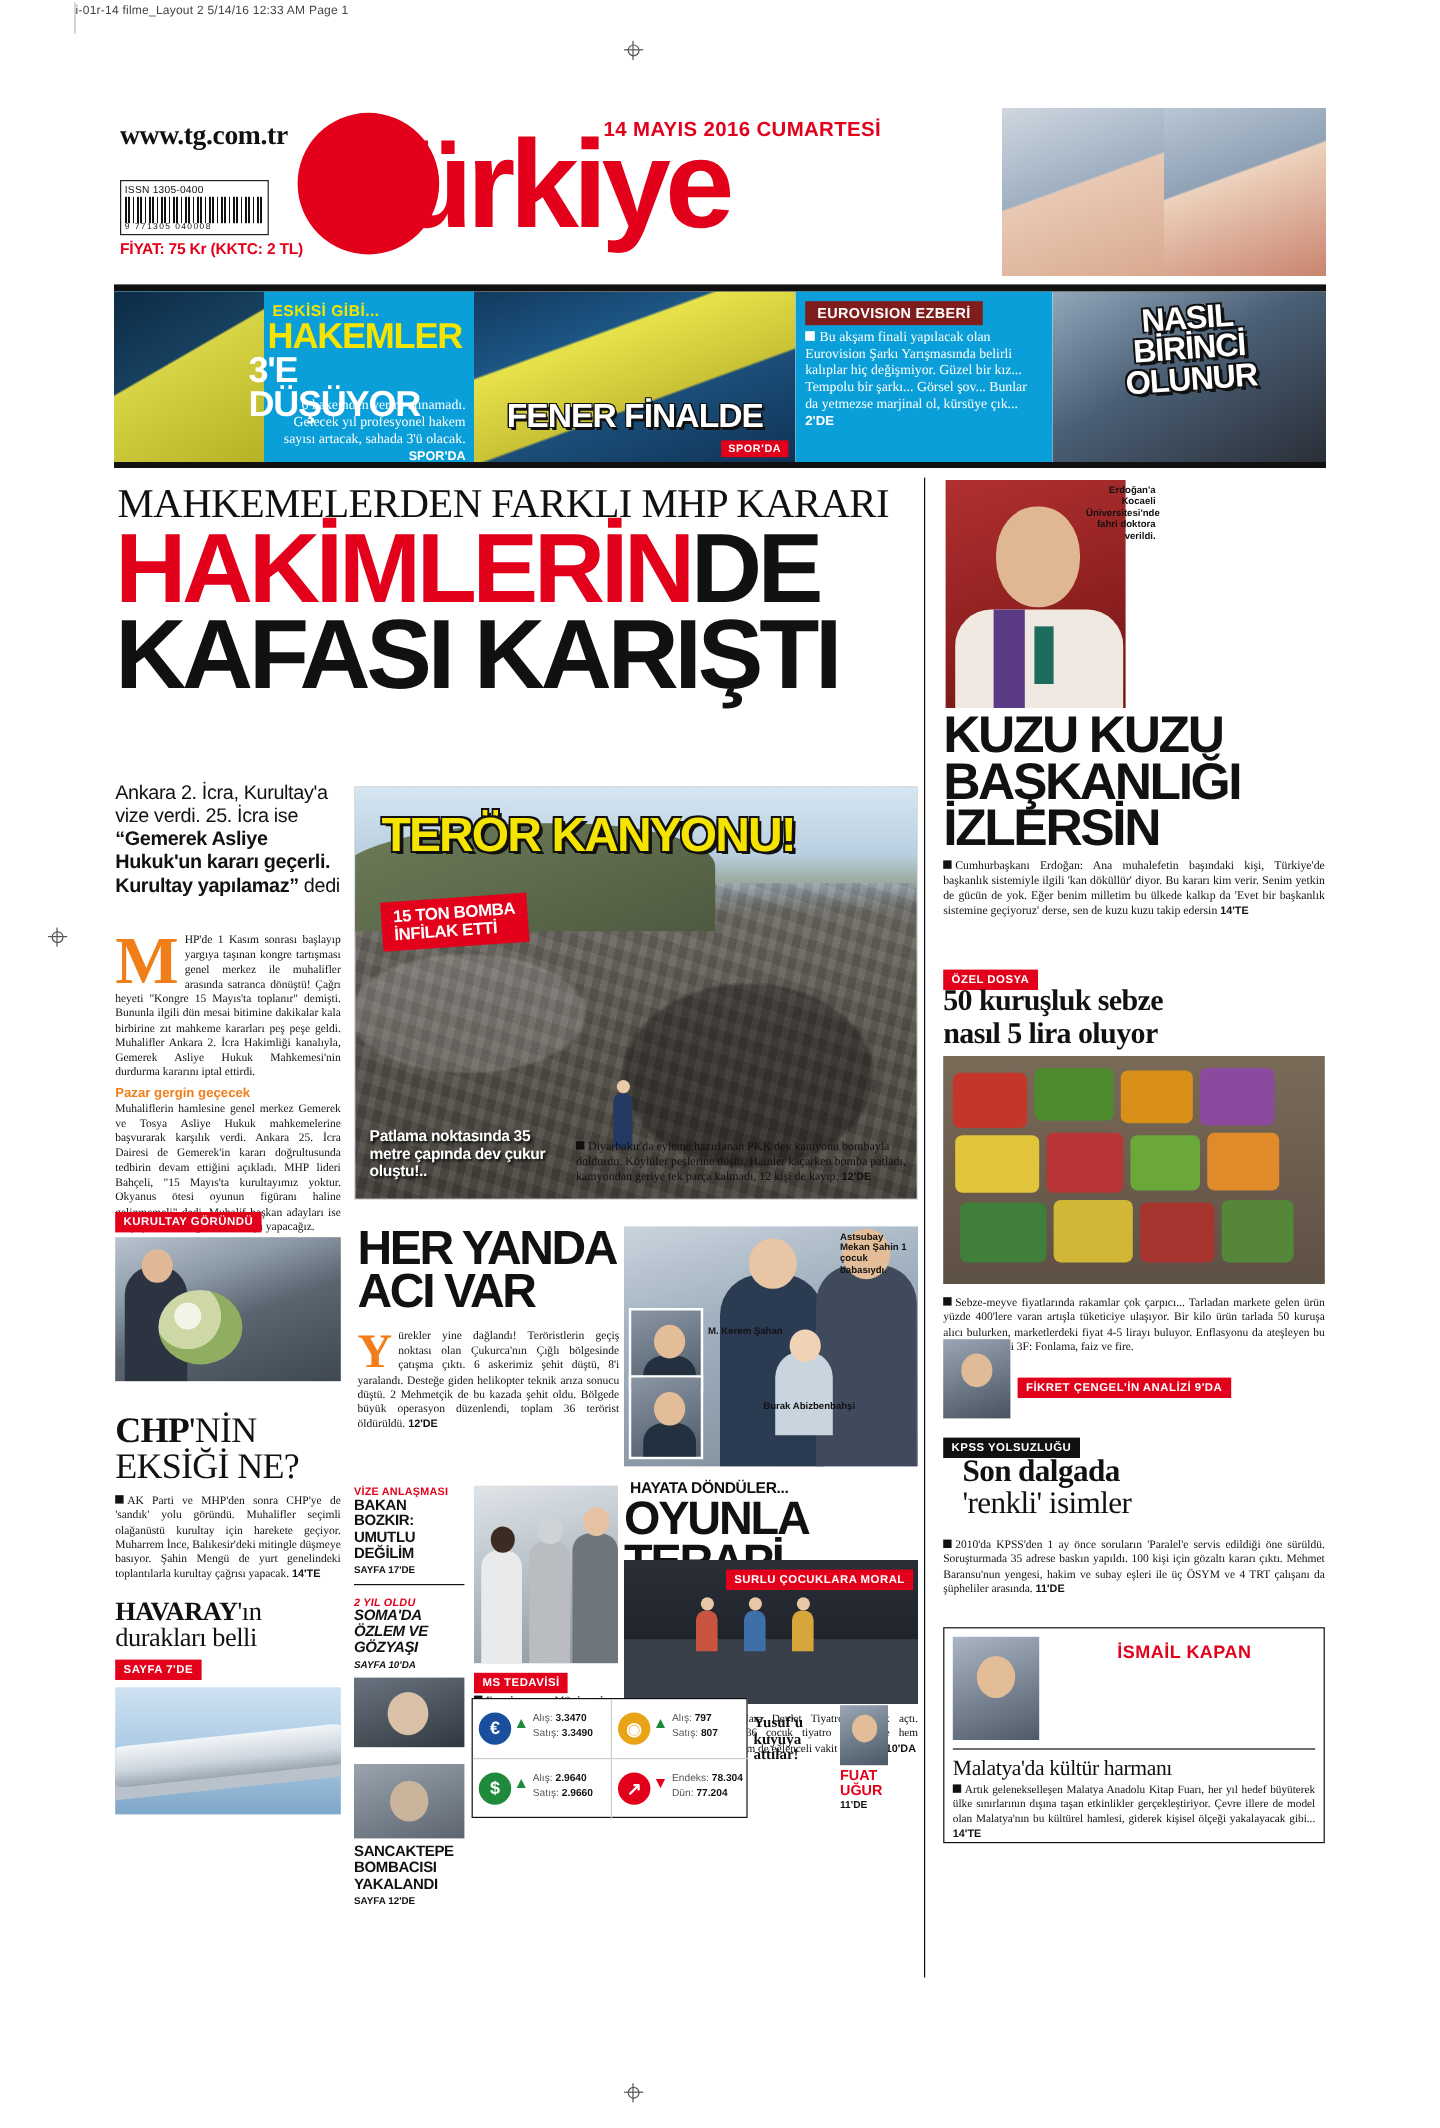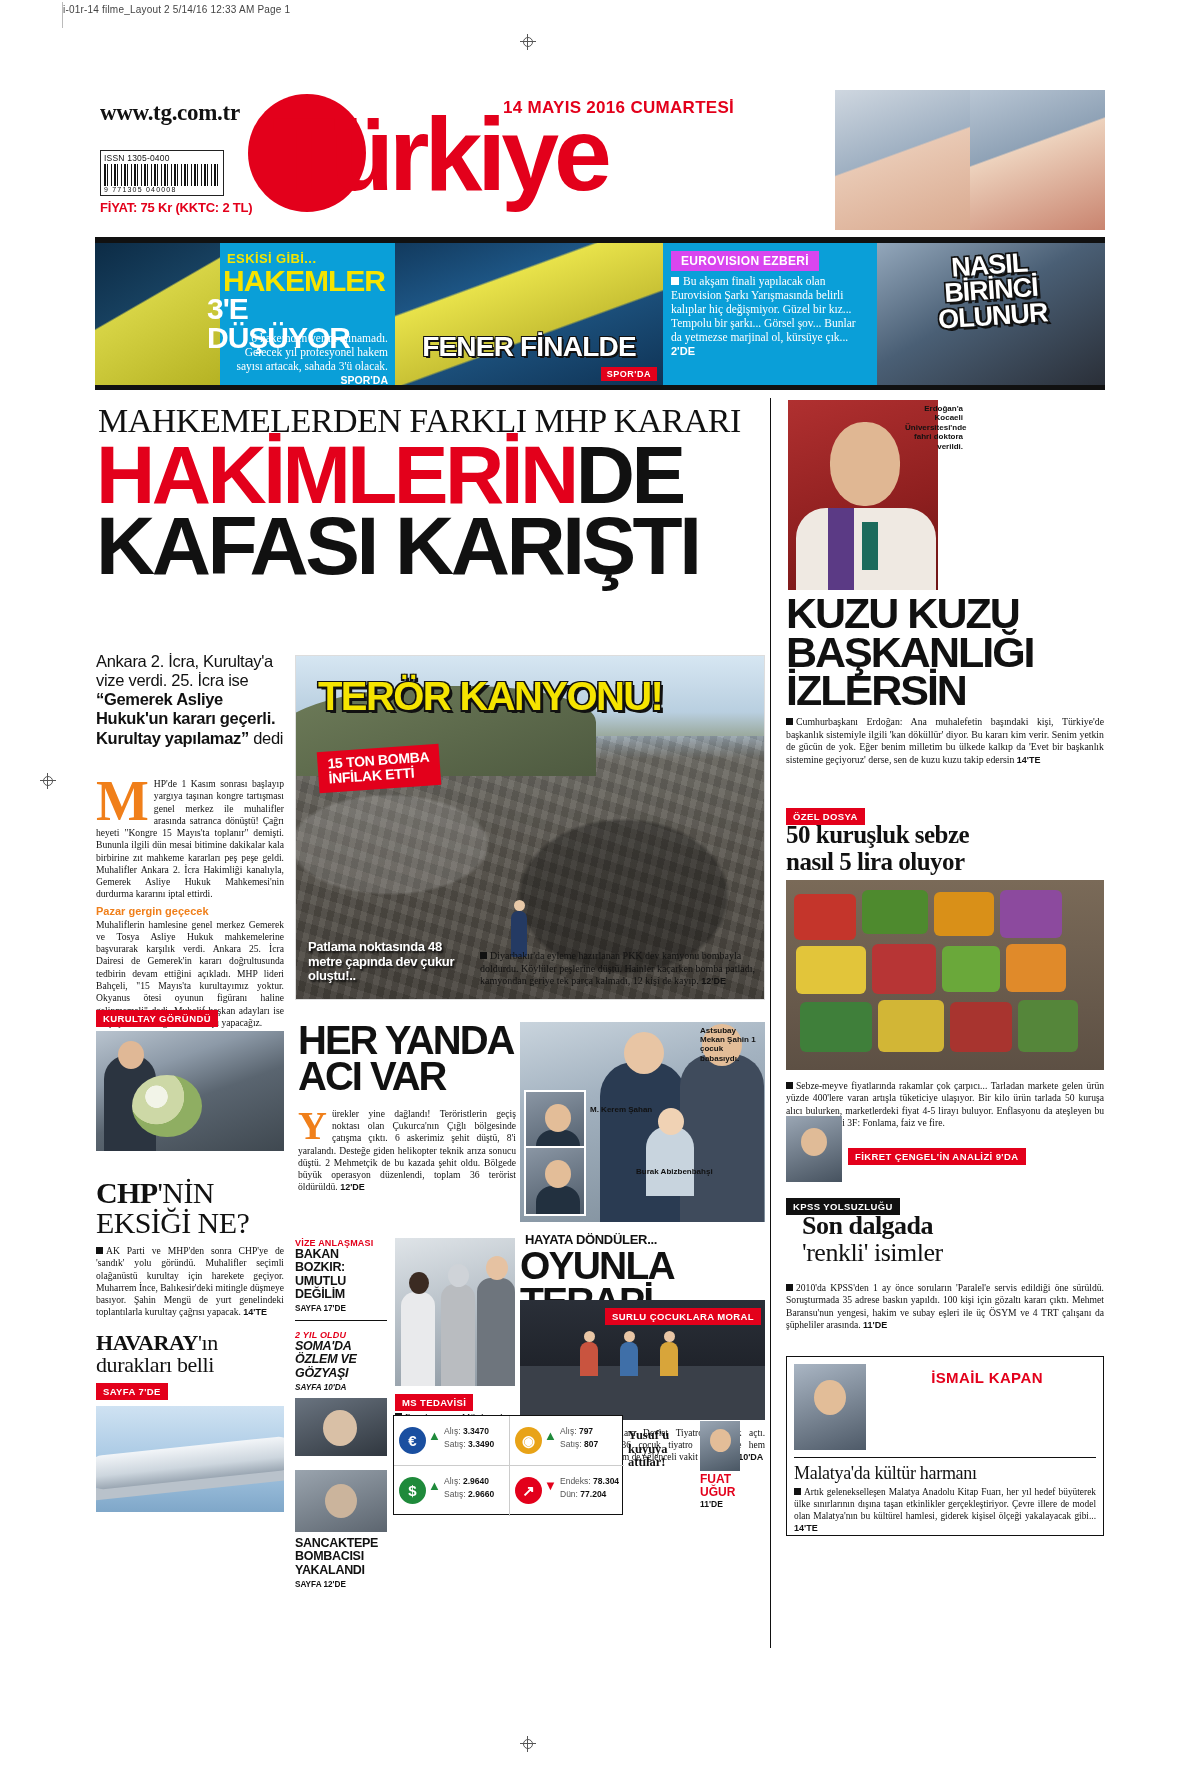--- a/index.html
+++ b/index.html
@@ -100,21 +100,21 @@
   .bn-basket { left:300px; width:268px; }
   .bn-basket .photo { position:absolute; inset:0;
      background:linear-gradient(160deg,#123a5e 0%,#1d5584 30%,#e8e24a 31%,#c9c235 60%,#1b4e79 61%,#0f3355 100%); }
   .bn-basket .cap { position:absolute; left:0; bottom:22px; width:268px; text-align:center;
      font-family:"Liberation Sans",sans-serif; font-weight:bold; font-size:28px; color:#fff;
      letter-spacing:-.8px; text-shadow:2px 2px 0 #111,-1px -1px 0 #111,1px -1px 0 #111,-1px 1px 0 #111;}
   .tag-spor { position:absolute; right:6px; bottom:4px; background:#e3001b; color:#fff;
      font-family:"Liberation Sans",sans-serif; font-weight:bold; font-size:9px; padding:2px 6px; letter-spacing:.5px;}
 
   .bn-euro { left:568px; width:214px; background:#0a9fd8; }
-  .euro-tag { position:absolute; left:8px; top:8px; background:#d946ef; color:#fff;
+  .euro-tag { position:absolute; left:8px; top:8px; background:#7f1d1d; color:#fff;
      font-family:"Liberation Sans",sans-serif; font-weight:bold; font-size:12px; padding:3px 10px; letter-spacing:.3px;}
   .bn-euro .body { position:absolute; left:8px; top:32px; width:198px;
      font-family:"Liberation Serif",serif; font-size:11.5px; color:#fff; line-height:1.21;}
   .bn-euro .body .sq { display:inline-block; width:8px; height:8px; background:#fff; margin-right:4px; }
   .bn-euro .body b { font-family:"Liberation Sans",sans-serif; font-size:11px; }
 
   .bn-nasil { left:782px; width:228px; }
   .bn-nasil .photo2 { position:absolute; inset:0; background:linear-gradient(150deg,#93a7bb 0%,#4a5f75 45%,#2a2f38 100%); }
   .nasil-txt { position:absolute; left:0; top:10px; width:228px; text-align:center;
      font-family:"Liberation Sans",sans-serif; font-weight:bold; font-size:27px; color:#fff;
@@ -556,21 +556,21 @@
   <div class="terror-photo">
     <div class="tp-rock"></div>
     <div class="tp-sky"></div>
     <div class="tp-hill"></div>
     <div class="tp-person"></div>
   </div>
   <div class="terror-title">TERÖR KANYONU!</div>
   <div class="bomb-tag">
     <span>15 TON BOMBA</span><br><span>İNFİLAK ETTİ</span>
   </div>
-  <div class="crater-cap">Patlama noktasında 48 metre çapında dev çukur oluştu!..</div>
+  <div class="crater-cap">Patlama noktasında 35 metre çapında dev çukur oluştu!..</div>
   <div class="terror-sub">
     <span class="sq-b"></span><span>Diyarbakır'da eyleme hazırlanan PKK dev kamyonu bombayla doldurdu. Köylüler peşlerine düştü. Hainler kaçarken bomba patladı, kamyondan geriye tek parça kalmadı, 12 kişi de kayıp.</span>
     <span class="page-ref">12'DE</span>
   </div>
 
   <div class="her-yanda">
     <span>HER YANDA</span><br><span>ACI VAR</span>
   </div>
   <div class="hy-drop">
     <p class="hy-body">

